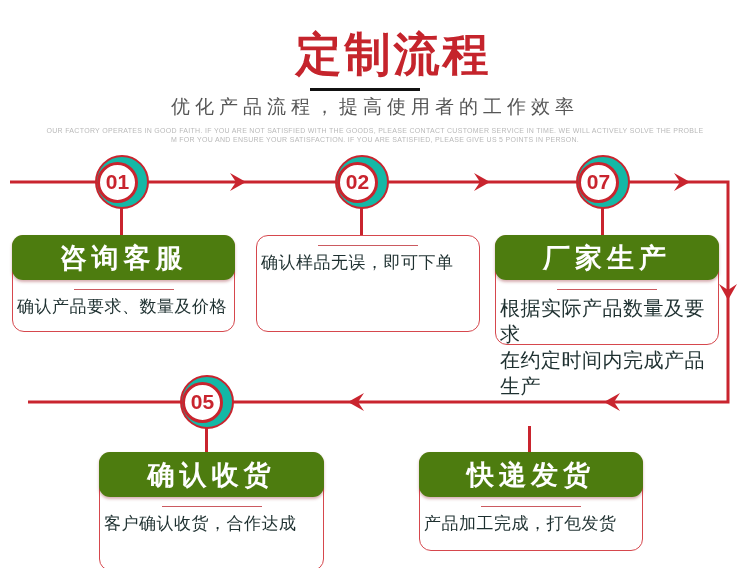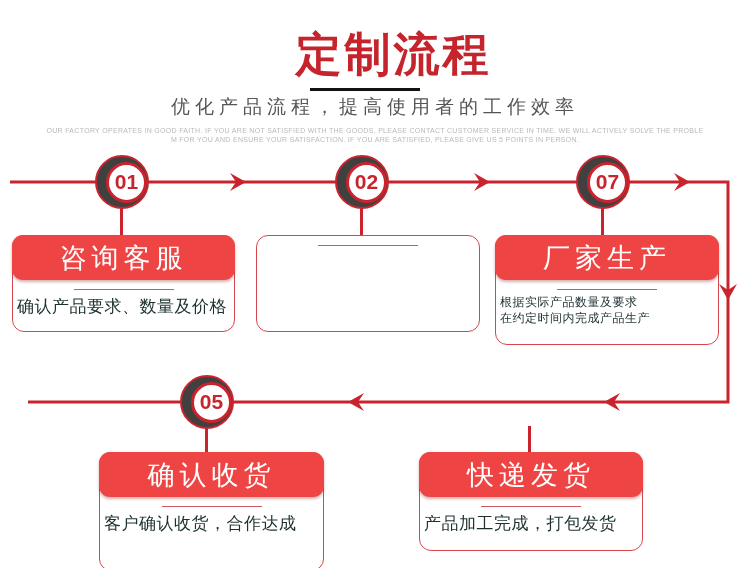--- a/index.html
+++ b/index.html
@@ -17,41 +17,41 @@
   .desc { position:absolute; top:126px; left:0; width:750px; text-align:center;
     font-size:7px; line-height:9px; color:#b9b9b9; letter-spacing:.3px; }
 
   
   .flow-svg { position:absolute; top:0; left:0; width:750px; height:568px; }
 
   .stem { position:absolute; width:3px; background:#c9242e; }
 
   
   .num-circle { position:absolute; width:54px; height:54px; border-radius:50%;
-    border:2px solid #c9242e; background:#404040; display:flex;
-    align-items:center; justify-content:flex-end; }
+    border:2px solid #c9242e; background:#14b8a6; display:flex;
+    align-items:center; justify-content:flex-start; }
   .num-inner { width:41px; height:41px; border-radius:50%; border:3px solid #c9242e;
     background:#ffffff; display:flex; align-items:center; justify-content:center;
     font-size:21px; font-weight:bold; color:#c9242e; letter-spacing:0; }
 
   
   .card { position:absolute; background:#ffffff; border:1px solid #d6474d;
     border-radius:12px; }
   .card-header { position:relative; margin:-1px -1px 0 -1px; height:45px;
-    background:#ef4444; border-radius:11px; display:flex; align-items:center;
-    justify-content:center; color:#ffffff; font-size:27px; font-weight:normal;
+    background:#4d7c0f; border-radius:11px; display:flex; align-items:center;
+    justify-content:center; color:#ffffff; font-size:27px; font-weight:bold;
     letter-spacing:5px; box-shadow:0 2px 3px rgba(140,25,35,.35); }
   .card-sep { width:100px; height:1px; background:#cb5a60; margin:9px auto 0 auto; }
   .card-text { text-align:left; margin-top:6px; padding:0 4px; font-size:17px;
     color:#1e3030; letter-spacing:.5px; line-height:1.3; white-space:pre-line; }
 
   .card-1 { left:12px;  top:235px; width:223px; height:97px;  }
   .card-2 { left:256px; top:235px; width:224px; height:97px;  }
   .card-3 { left:495px; top:235px; width:224px; height:110px; }
-  .card-3 .card-text { font-size:12px; margin-top:5px; }
+  .card-3 .card-text { font-size:20px; margin-top:5px; }
   .card-4 { left:419px; top:452px; width:224px; height:99px;  }
   .card-5 { left:99px;  top:452px; width:225px; height:119px;  }
 
   .circ-1 { left:95px;  top:155px; }
   .circ-2 { left:335px; top:155px; }
   .circ-3 { left:576px; top:155px; }
   .circ-4 { left:503px; top:375px; }
   .circ-5 { left:180px; top:375px; }
 
   .stem-1 { left:120px; top:206px; height:31px; }
@@ -107,20 +107,21 @@
   </div>
 
   <div class="card card-1">
     <div class="card-header">咨询客服</div>
     <div class="card-sep"></div>
     <div class="card-text">确认产品要求、数量及价格</div>
   </div>
 
   <div class="card card-2">
     <div class="card-sep"></div>
+    <div class="card-text">确认样品无误，即可下单</div>
   </div>
 
   <div class="card card-3">
     <div class="card-header">厂家生产</div>
     <div class="card-sep"></div>
     <div class="card-text">根据实际产品数量及要求
 在约定时间内完成产品生产</div>
   </div>
 
   <div class="card card-4">

